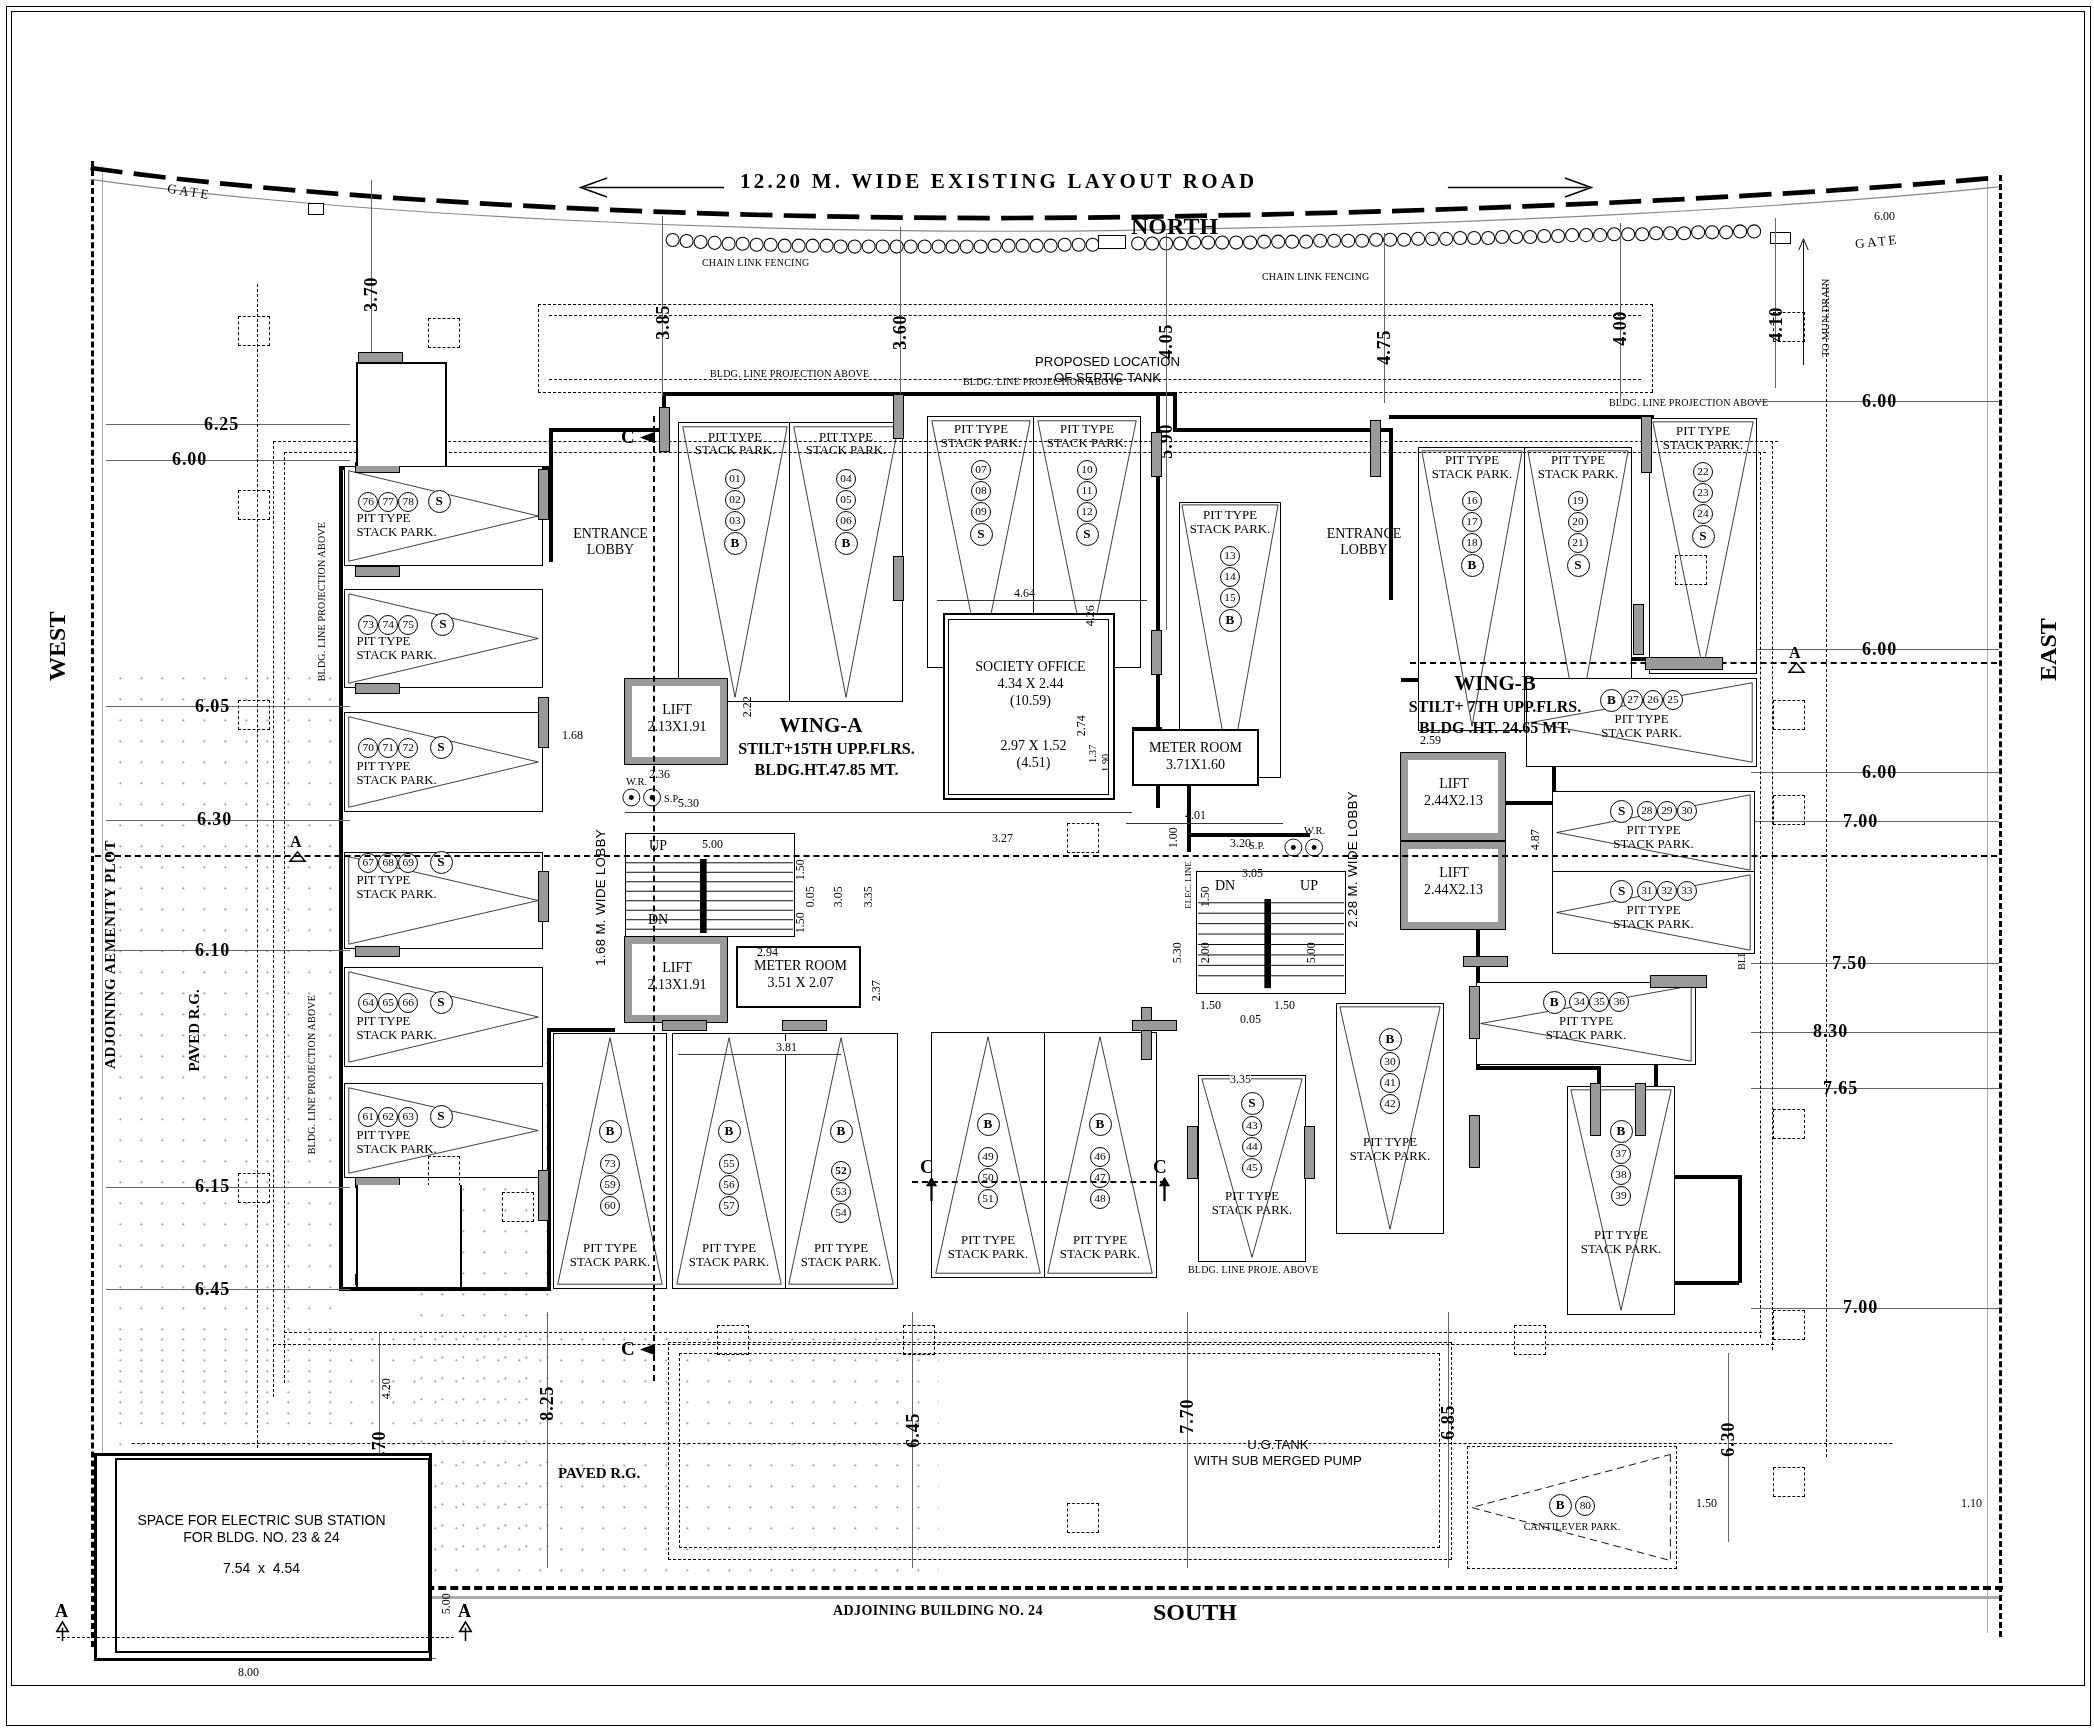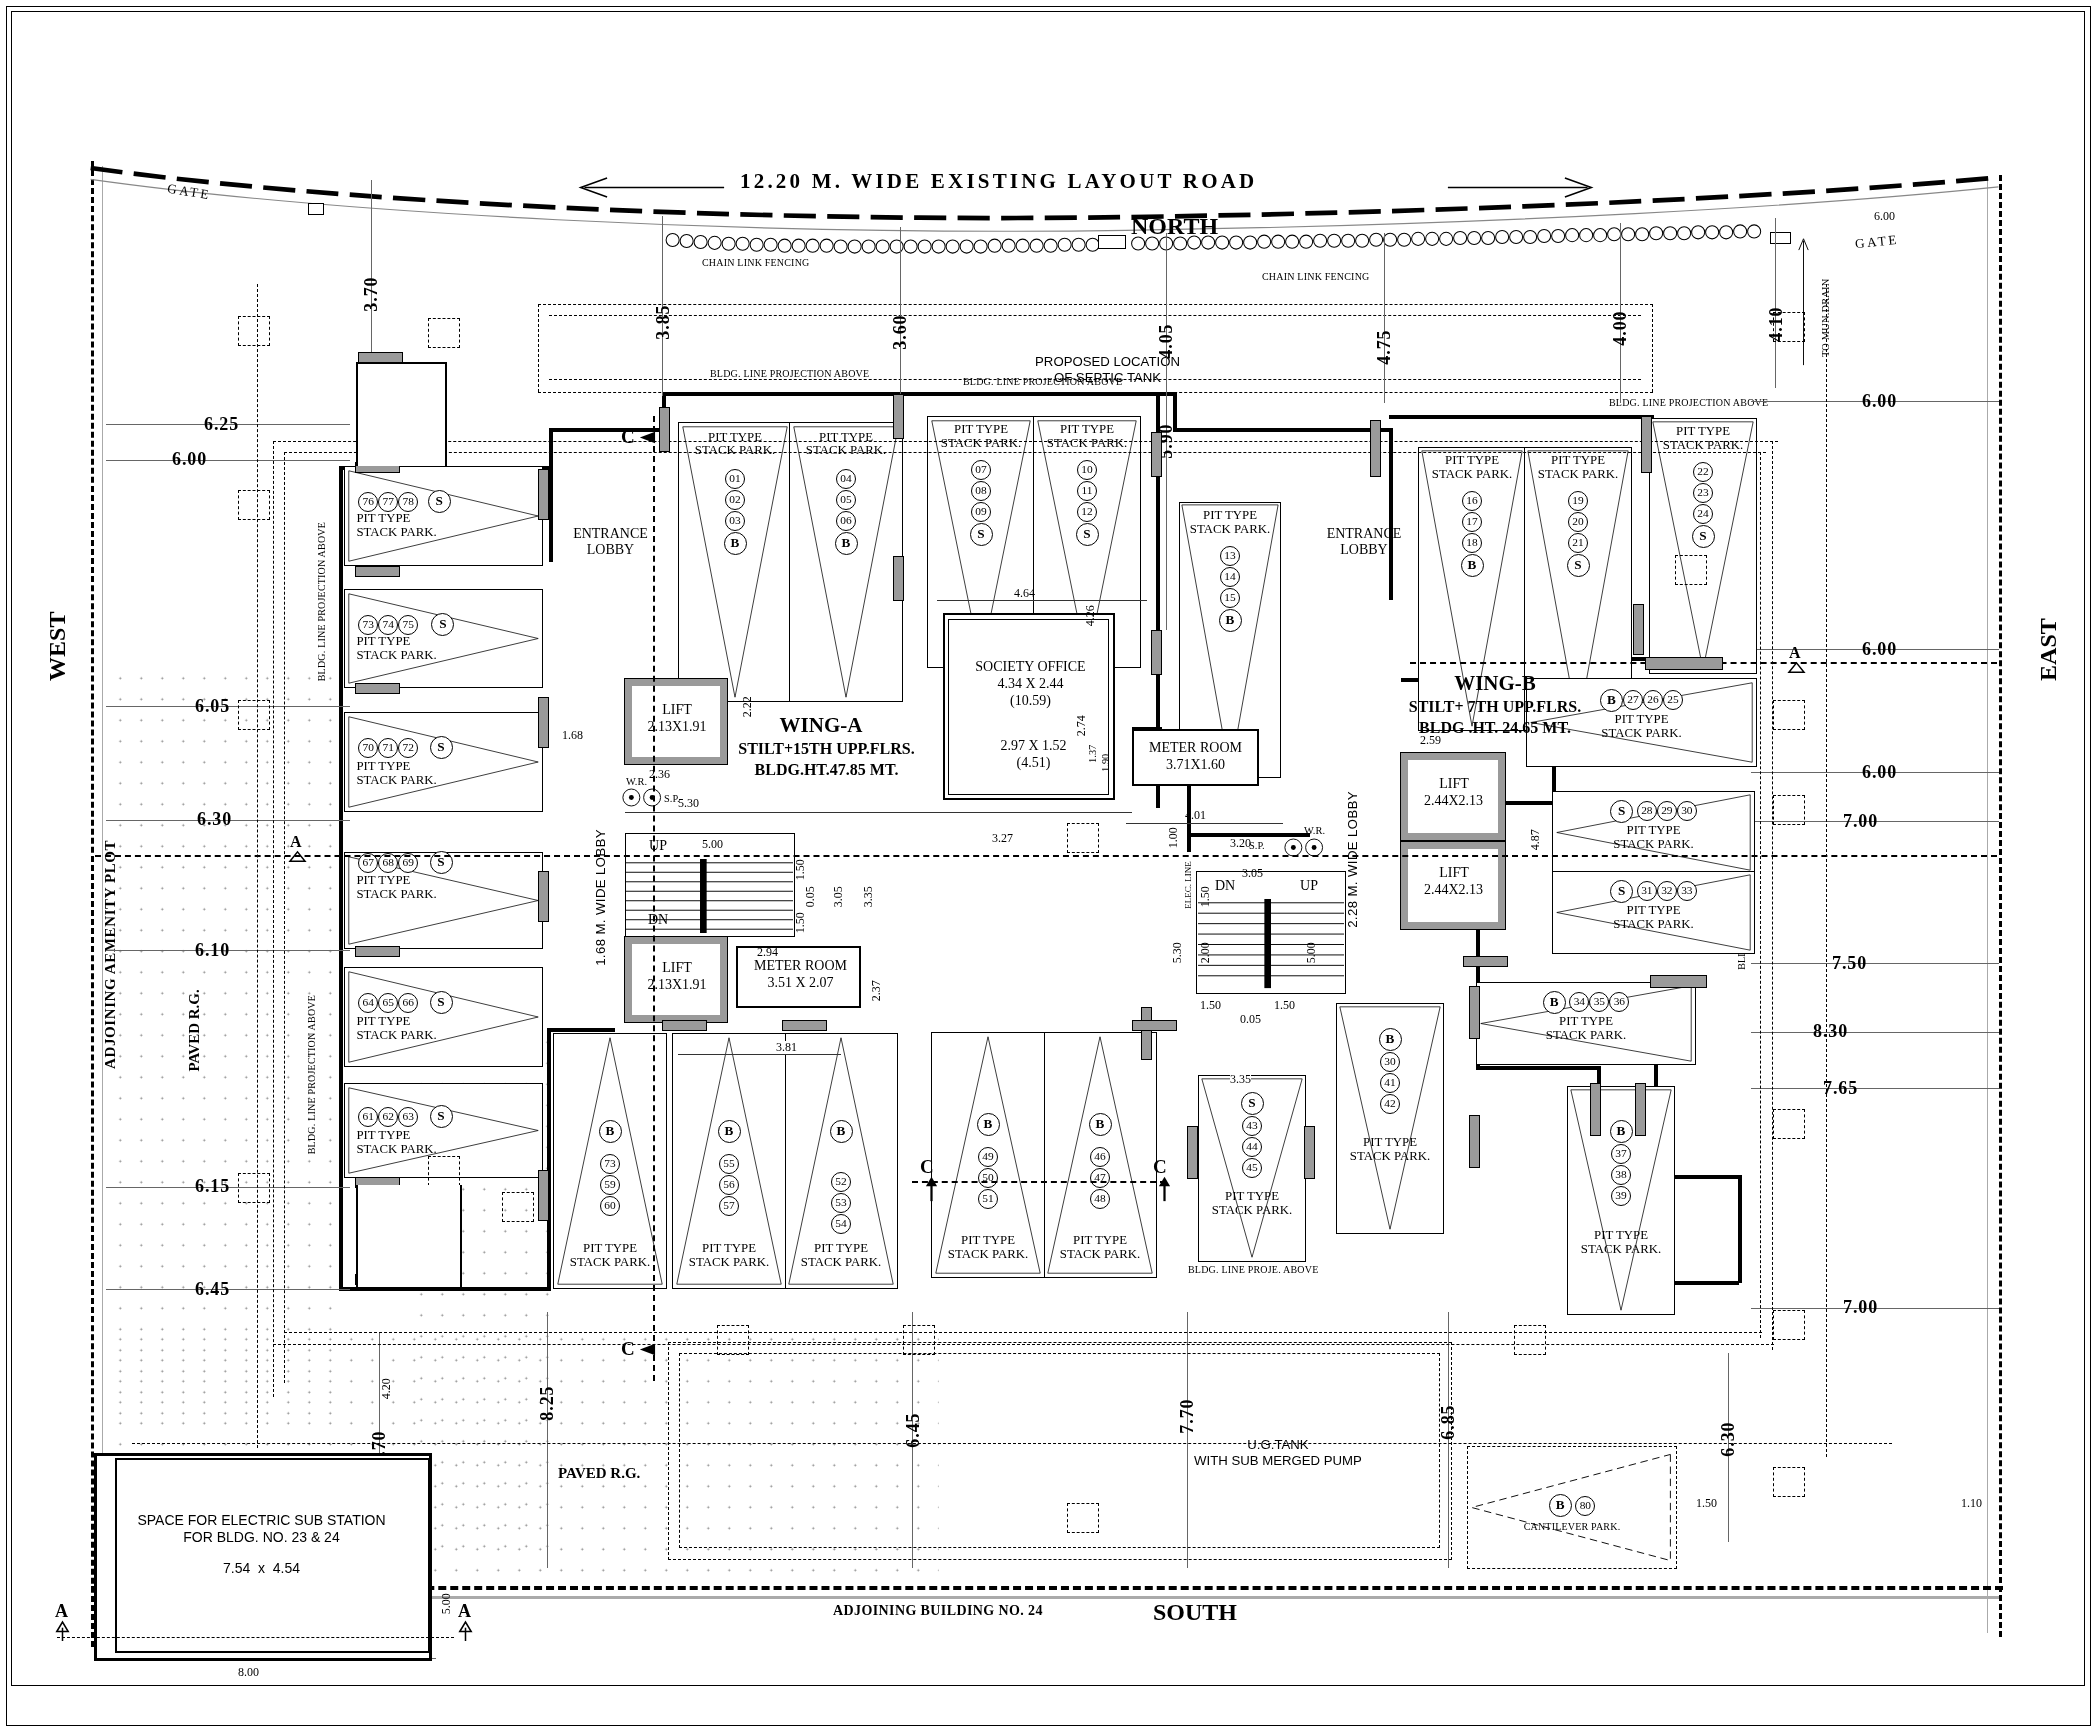--- a/index.html
+++ b/index.html
@@ -619,21 +619,21 @@
       <span>STACK PARK.</span>
     </div>
   </div>
 
   <div class="bay" style="left:784px;top:1033px;width:112px;height:254px;">
     <svg viewBox="0 0 118 268" preserveAspectRatio="none">
         <polygon points="59,4 114,264 4,264" fill="none" stroke="#000" stroke-width="0.8"></polygon>
       </svg>
     <div class="nums" style="top:85px;">
       <span class="row"><span class="circ big">B</span></span>
-      <span class="row" style="margin-top:29px;"><span class="circ">52</span></span>
+      <span class="row" style="margin-top:18px;font-weight:bold;"><span class="circ">52</span></span>
       <span class="row"><span class="circ">53</span></span>
       <span class="row"><span class="circ">54</span></span>
     </div>
     <div class="lbl" style="top:208px;">
       <span>PIT TYPE</span><br>
       <span>STACK PARK.</span>
     </div>
   </div>
 
   <div class="bay" style="left:672px;top:1033px;width:112px;height:254px;">

